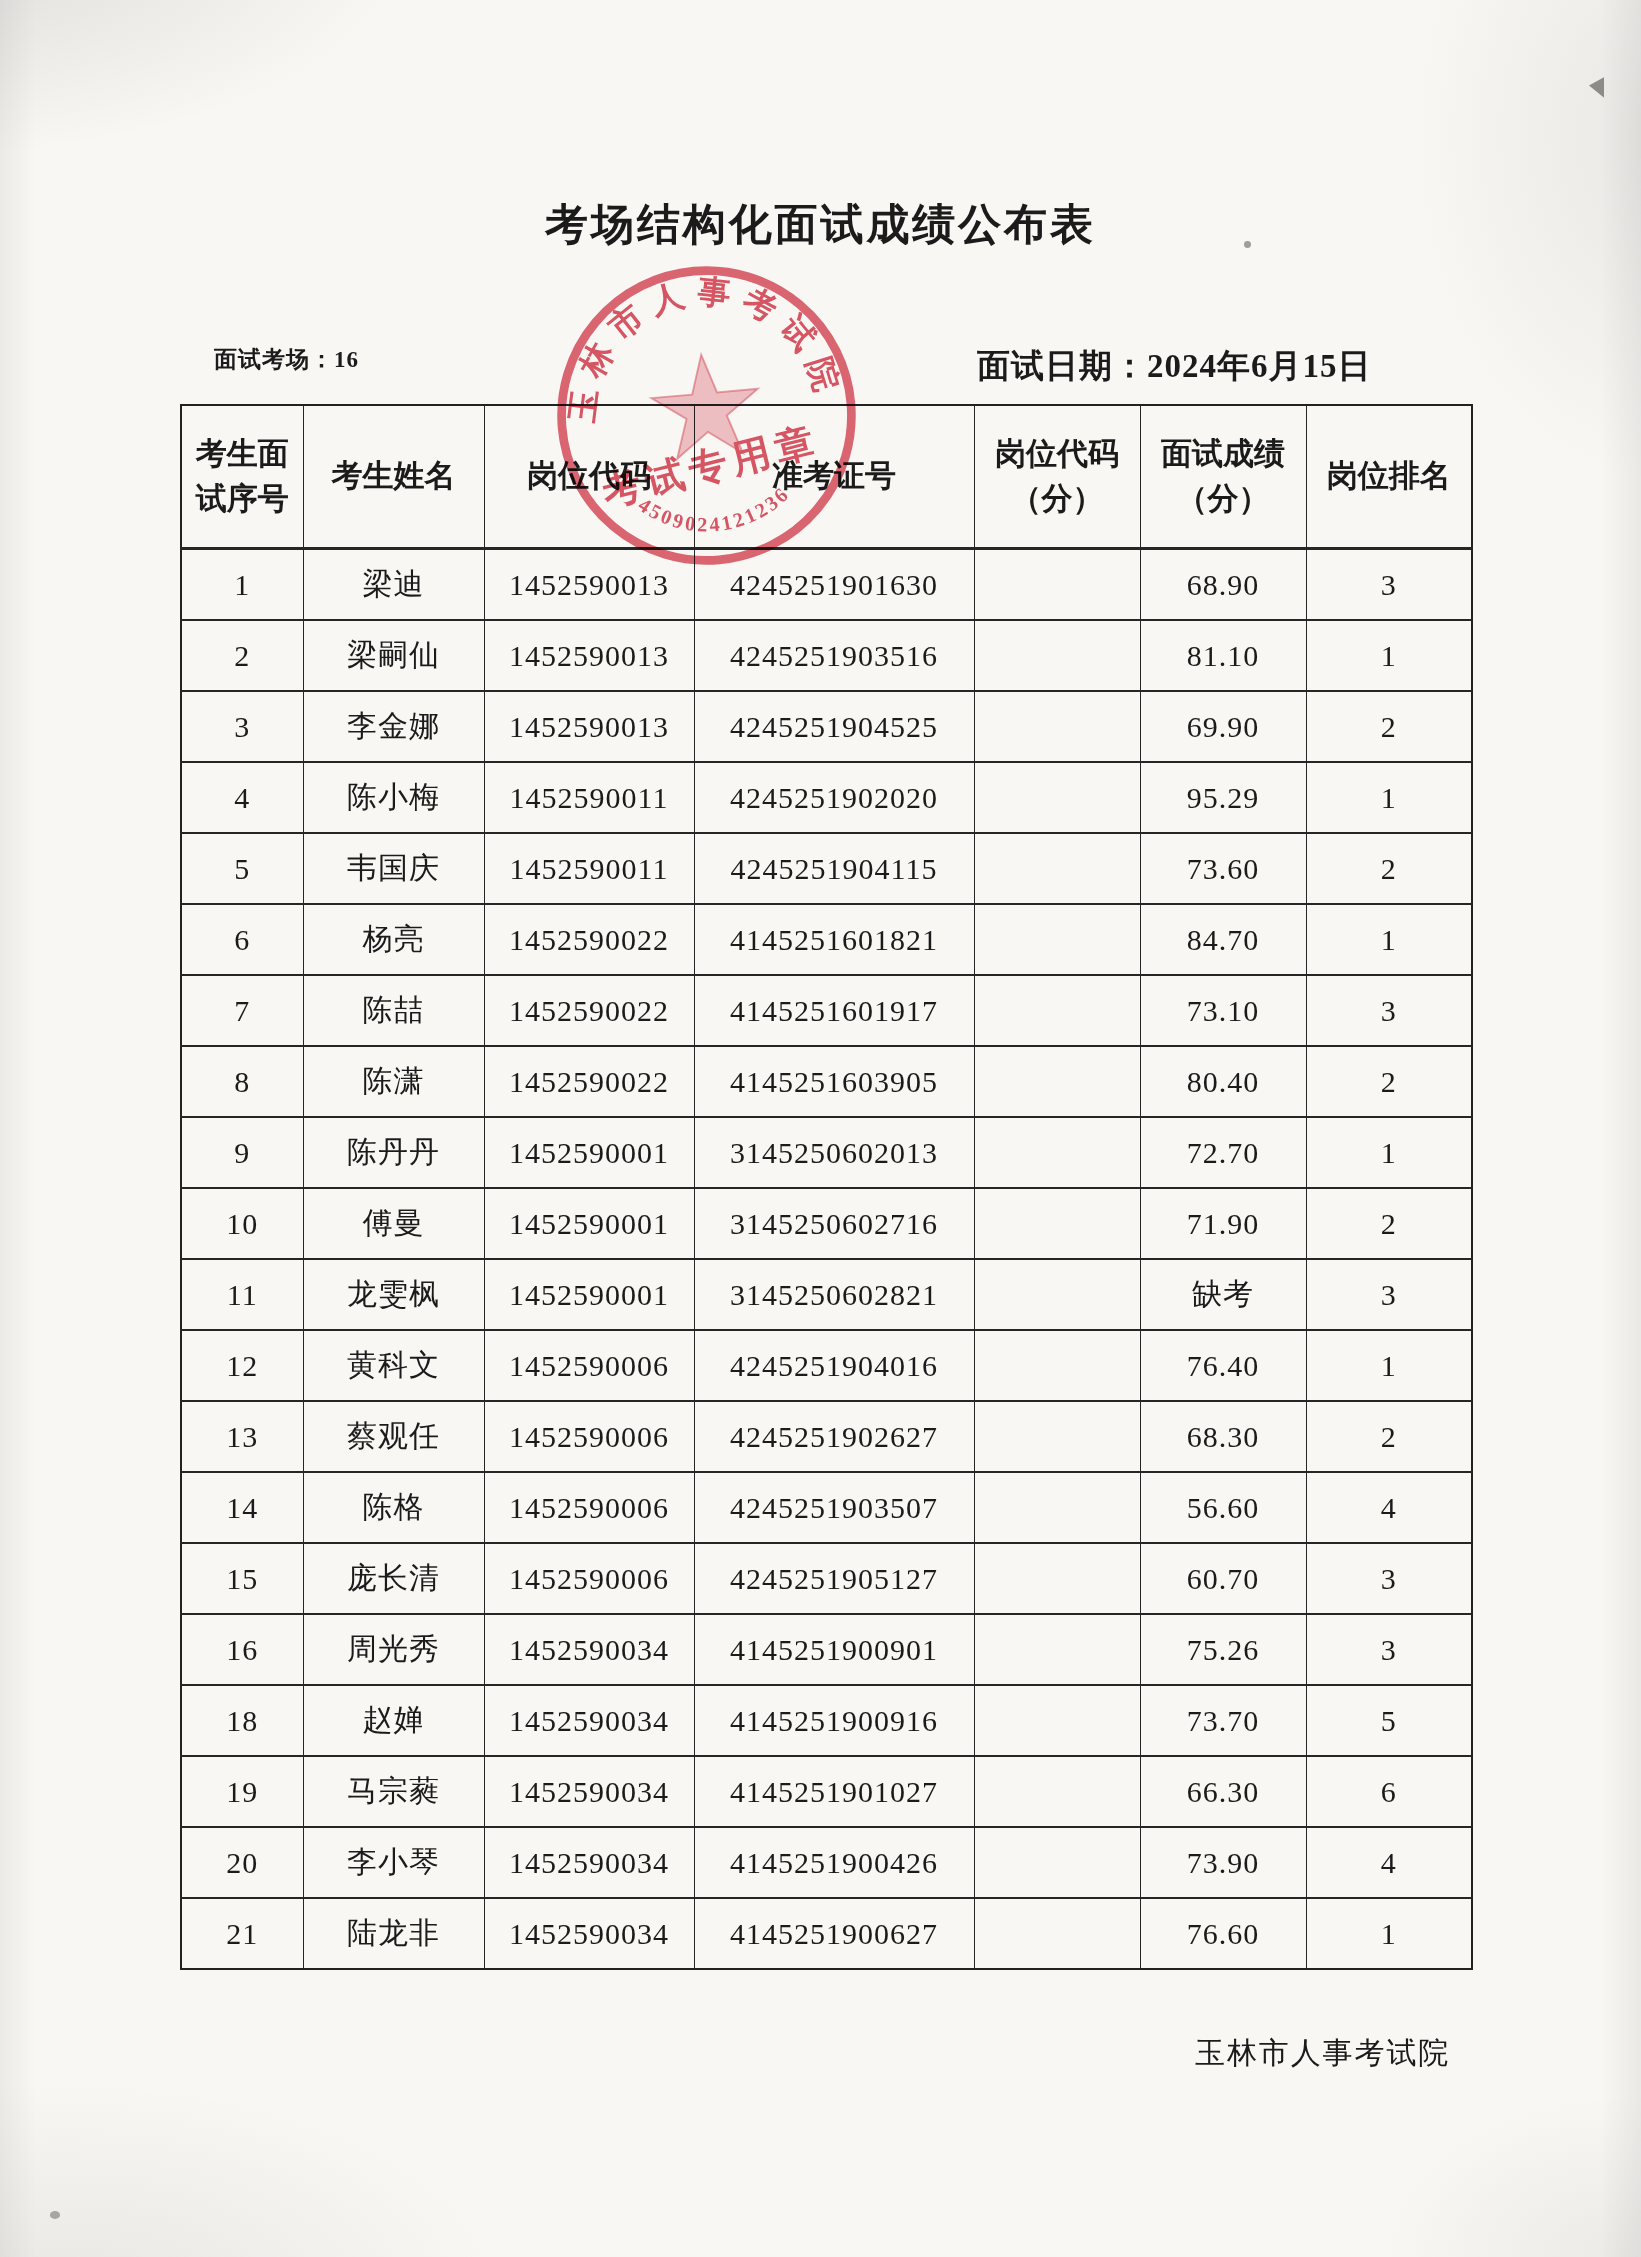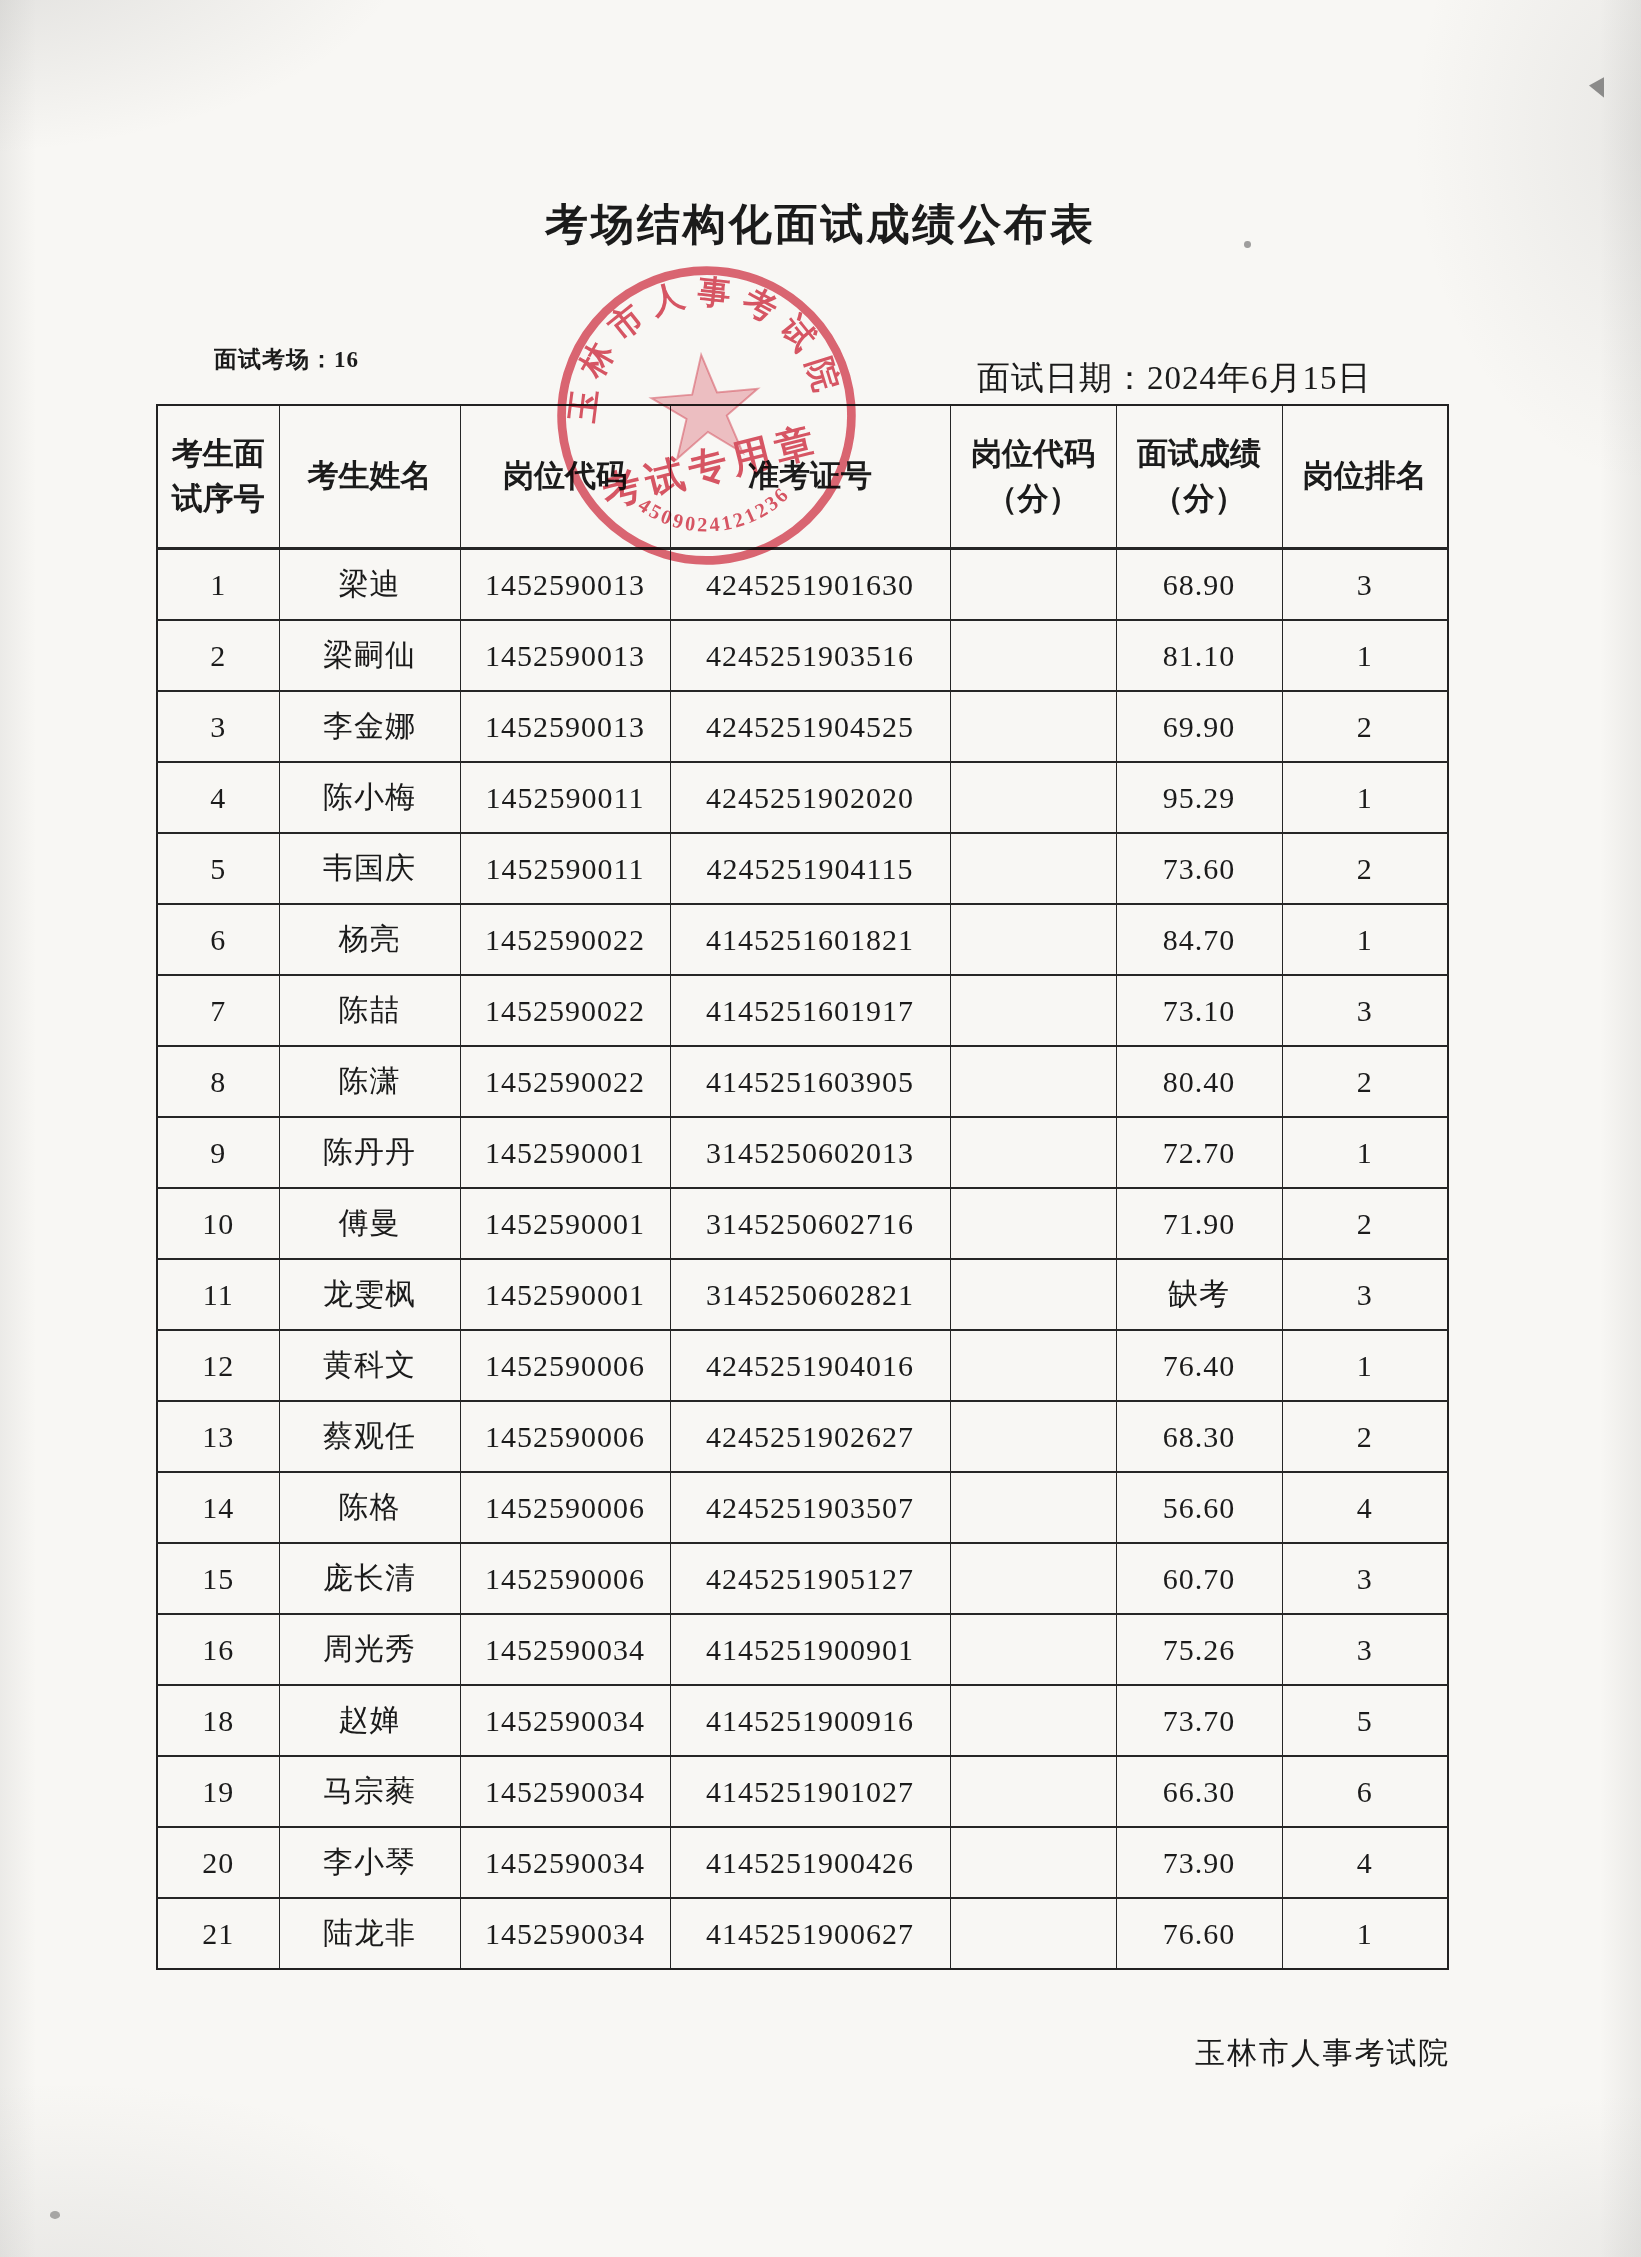--- a/index.html
+++ b/index.html
@@ -25,22 +25,22 @@
     position:absolute; left:0; right:0; top:180px;
     text-align:center;
     font-size:43px; font-weight:700; letter-spacing:2.9px;
     margin:16px;
   }
   .meta-room {
     position:absolute; left:214px; top:344px;
     font-size:23px; font-weight:600; letter-spacing:1px;
   }
   .meta-date {
-    position:absolute; left:977px; top:356px;
-    font-size:33px; font-weight:400; letter-spacing:1px;
+    position:absolute; left:977px; top:344px;
+    font-size:33px; font-weight:700; letter-spacing:1px;
   }
   table.score-table {
     position:absolute; left:156px; top:404px;
     width:1290px;
     border-collapse:collapse;
     table-layout:fixed;
     background:transparent;
   }
   .score-table th, .score-table td {
     border:1.9px solid #262626;
@@ -53,21 +53,21 @@
     white-space:pre-line;
     border-bottom-width:3.9px;
     line-height:1.45;
   }
   .score-table td {
     height:69px;
     font-size:30px;
     letter-spacing:1px;
     border-top-width:2.9px;
   }
-  .score-table { border:2.9px solid #222; }
+  .score-table { border:2.9px solid #222;margin-left:24px; }
   .footer-org {
     position:absolute; left:1195px; top:2033px;
     font-size:30px; letter-spacing:1.9px;
   }
   .stamp {
     position:absolute; left:550px; top:259px;
     width:313px; height:313px;
     transform:rotate(-5deg);
     mix-blend-mode:multiply;
     opacity:.92;

